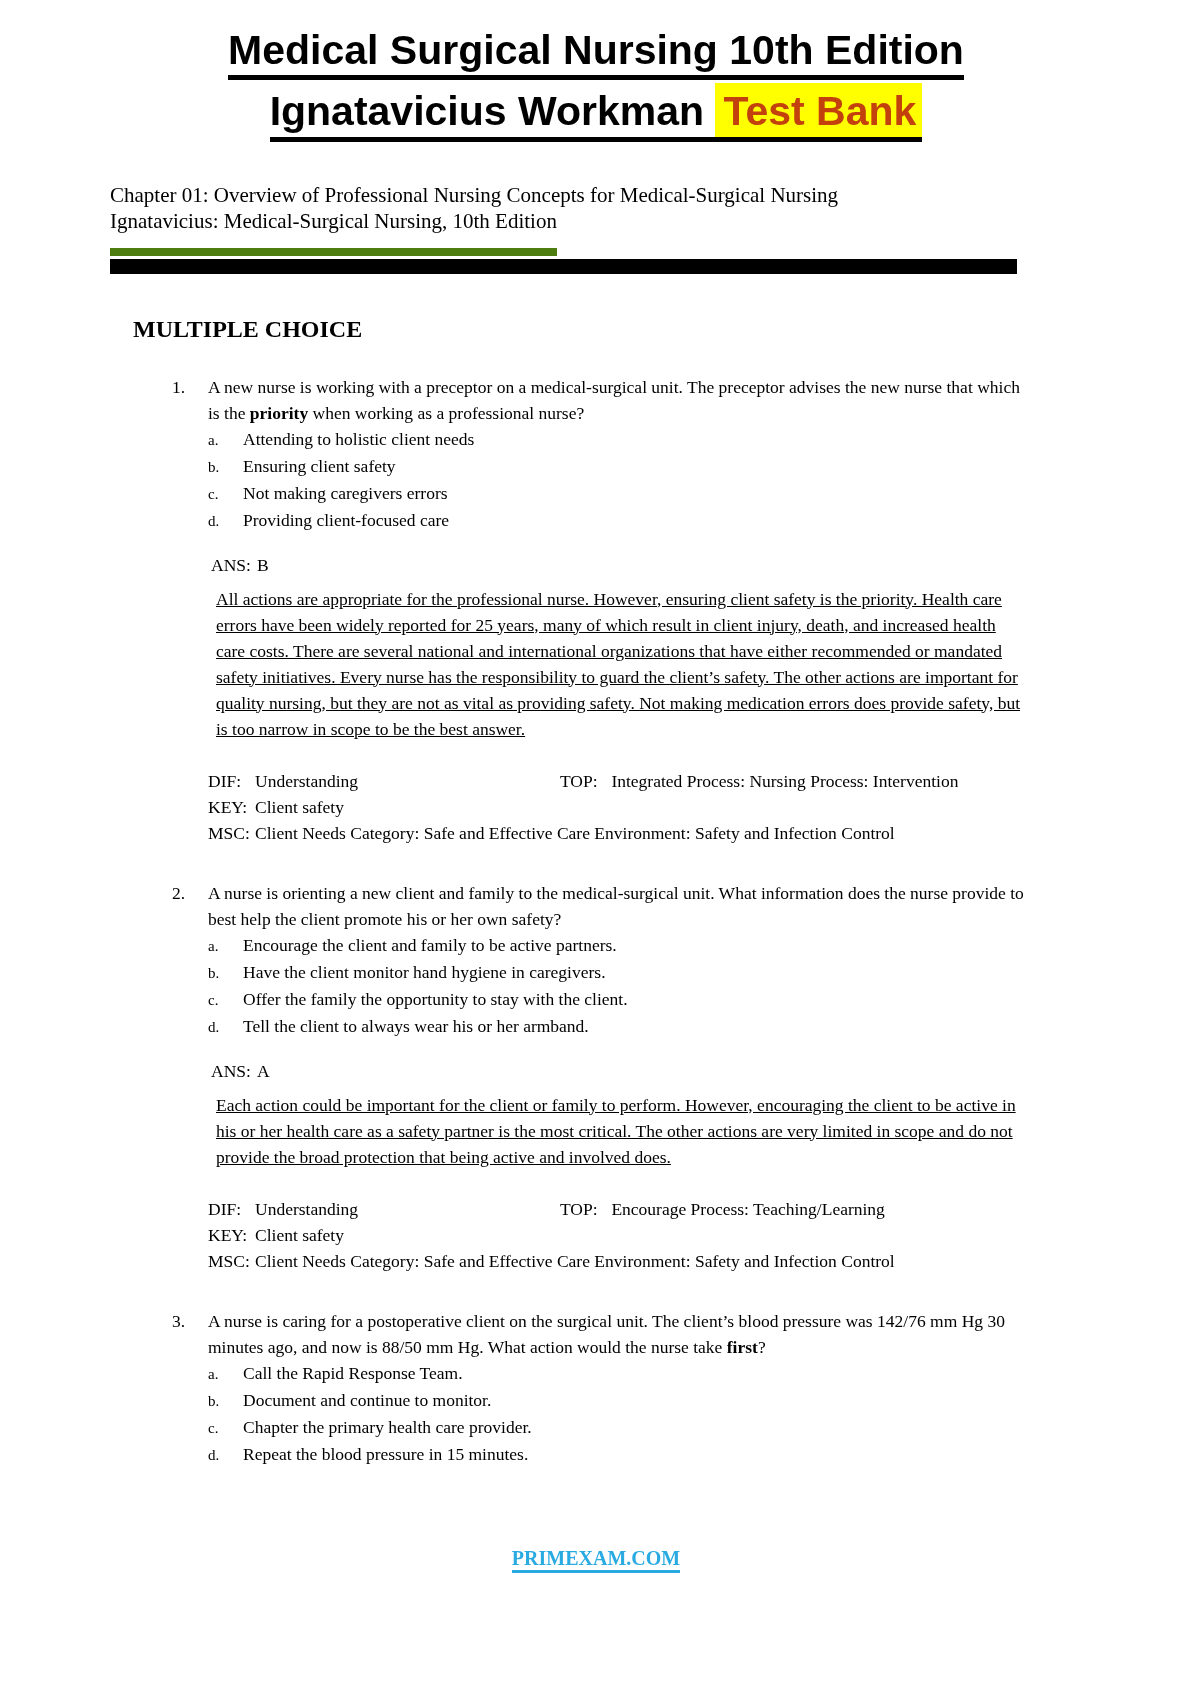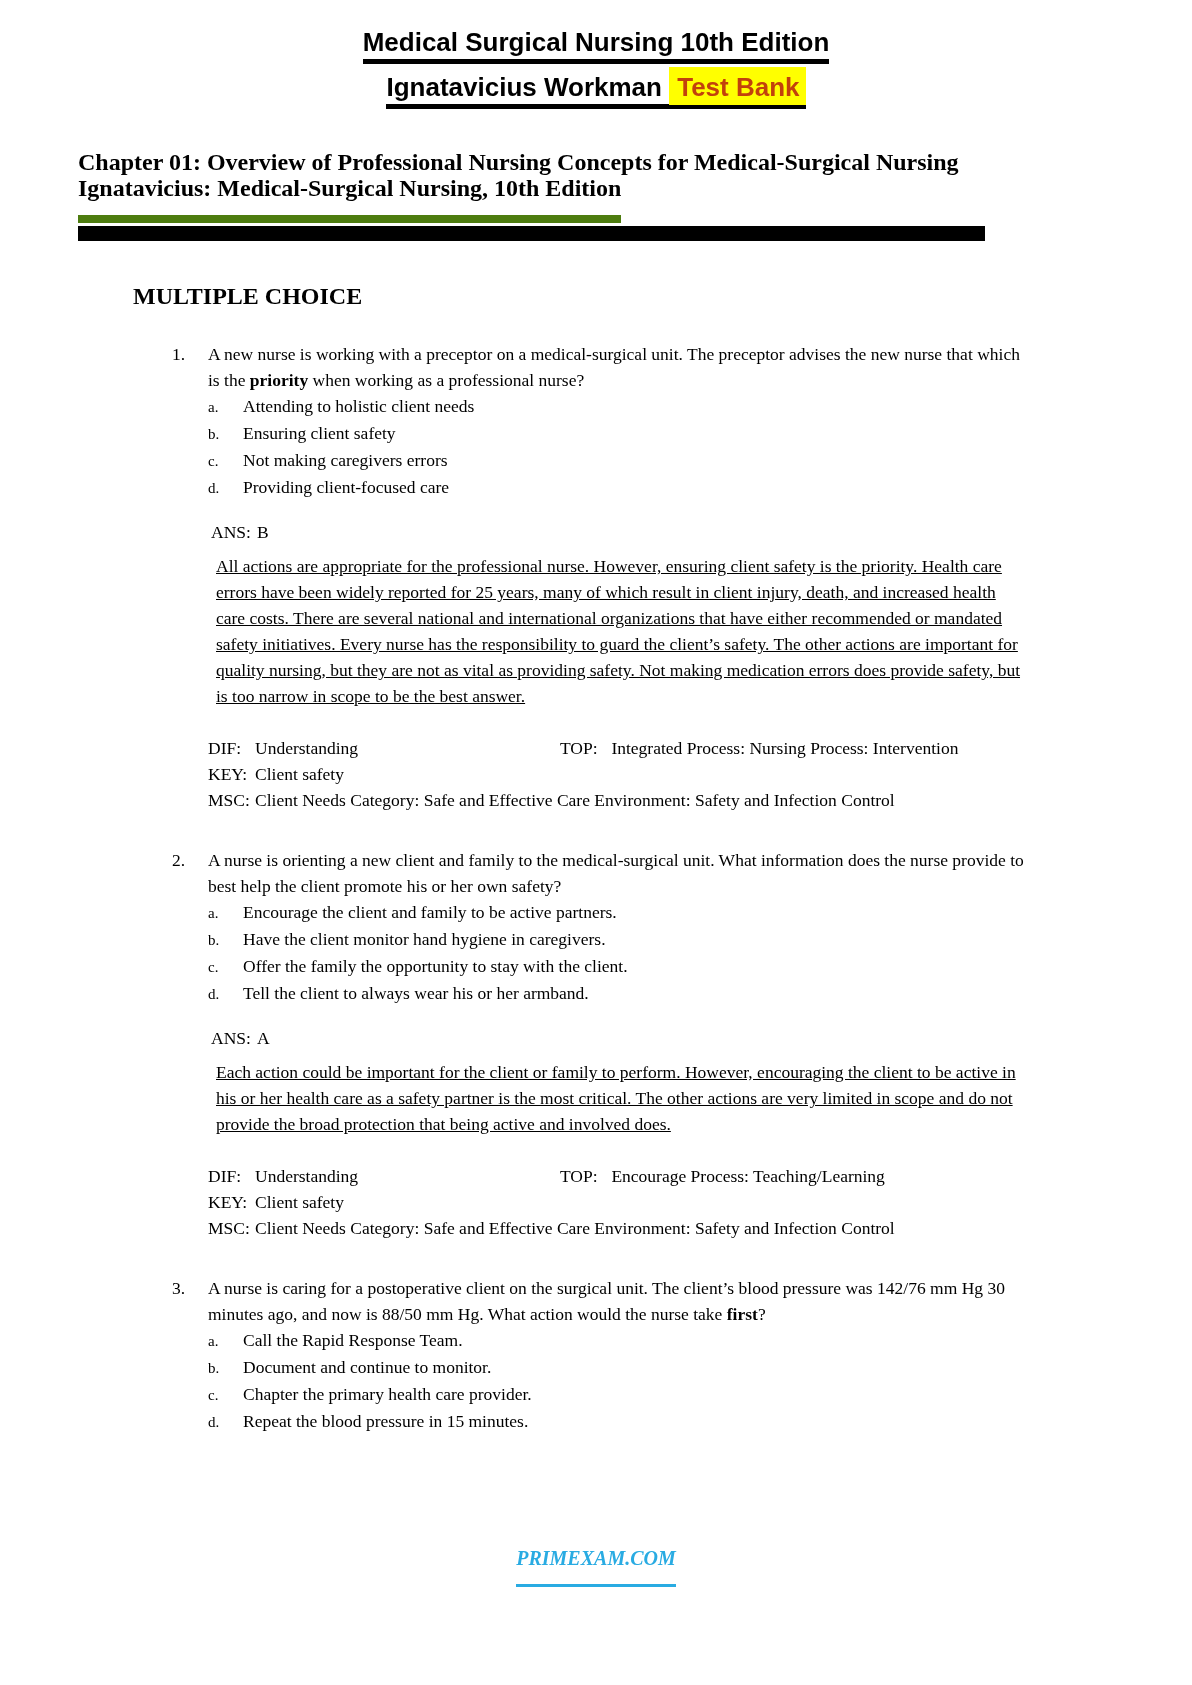--- a/index.html
+++ b/index.html
@@ -9,41 +9,41 @@
     color: #000; position: relative; overflow: hidden;
   }
   .page { position: relative; width: 1192px; height: 1685px; }
 
   
   .doc-title {
     padding-top: 28px;
     text-align: center;
     font-family: "Liberation Sans", sans-serif;
     font-weight: bold;
-    font-size: 26px;
+    font-size: 41px;
     line-height: 1.08;
     border-radius: 26px;
   }
   .title-line { margin-bottom: 9px; }
   .title-underline {
     display: inline-block;
     border-bottom: 5px solid #000;
     padding-bottom: 3px;
   }
   .hl {
     background: #ffff00;
     color: #c2410c;
     padding: 5px 6px 3px 8px;
   }
 
   
   .chapter {
-    margin: 40px 152px 0 78px;
-    font-weight: bold;
-    font-size: 24px;
+    margin: 40px 152px 0 110px;
+    font-weight: normal;
+    font-size: 21px;
     line-height: 26px;
   }
   .chapter-line2 { display: inline-block; border-bottom: 8px solid #4d7c0f; padding-bottom: 14px; }
   .black-bar { height: 15px; background: #000; margin-top: 3px; width: 907px; }
 
   
   .section-label {
     margin: 42px 0 0 133px;
     font-weight: bold;
     font-size: 24px;
@@ -87,23 +87,22 @@
     left: 0; right: 0;
     top: 1547px;
     text-align: center;
   }
   .footer a {
     font-weight: bold;
     font-size: 20px;
     color: #29abe2;
     text-decoration: none;
     border-bottom: 3px solid #29abe2;
-    padding-bottom: 15px;
+    padding-bottom: 1px;
     cursor: pointer;
-    font-style: italic;
   }
 </style>
 </head>
 <body>
 
 <div class="page">
 
   <div class="doc-title">
     <div class="title-line">
       <span class="title-underline">Medical Surgical Nursing 10th Edition</span>

